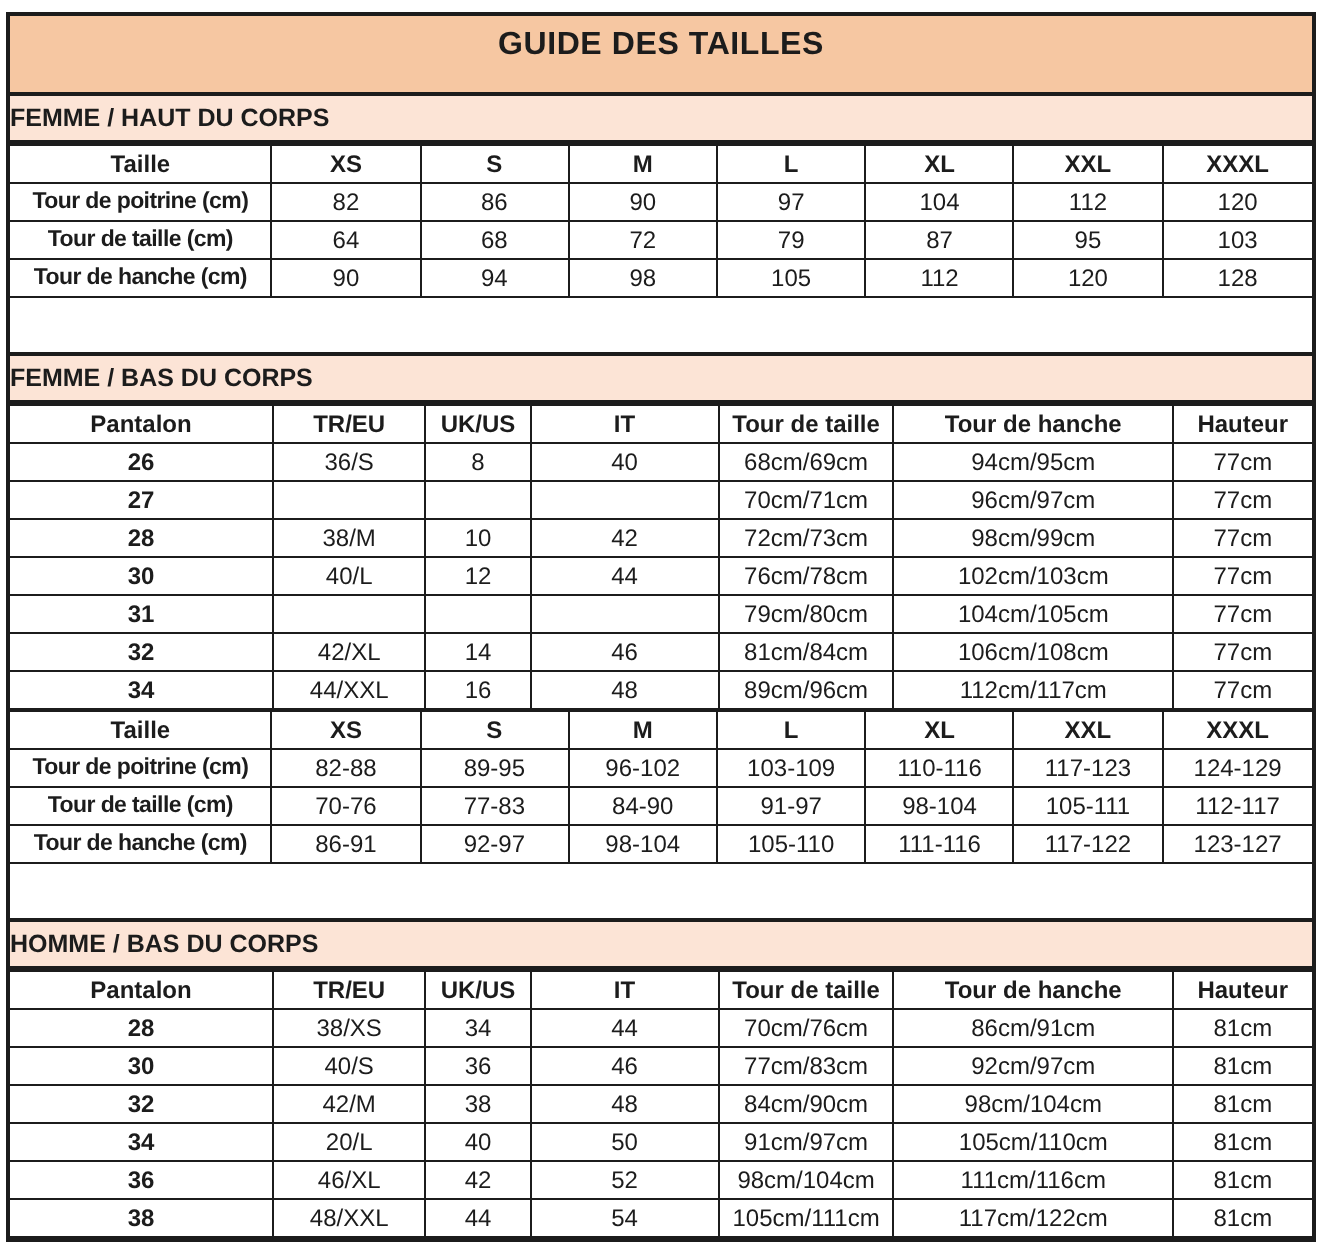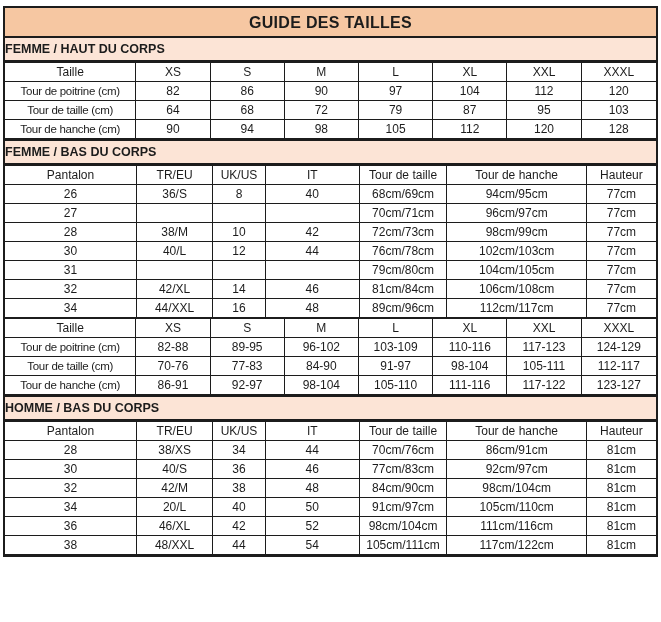--- a/index.html
+++ b/index.html
@@ -18,51 +18,52 @@
   .guide {
     border: 2px solid var(--border-color, #1c1c1c);
     background: #ffffff;
   }
   .title {
     background: var(--title-bg, #f6c7a2);
     text-align: center;
     font-weight: bold;
     font-size: 16px;
     letter-spacing: 0.3px;
-    padding: 6px 0 4px 0;
+    padding: 6px 0 14px 0;
     border-bottom: 2px solid var(--border-color, #1c1c1c);
   }
   .section-heading {
     background: var(--section-bg, #fce4d6);
     font-weight: bold;
     font-size: 12.5px;
     padding: 4px 0;
     border-bottom: 2px solid var(--border-color, #1c1c1c);
   }
   table.grid + .section-heading {
     border-top: 2px solid var(--border-color, #1c1c1c);
+    margin-top: 27px;
   }
   table.grid {
     width: 100%;
     border-collapse: collapse;
     table-layout: fixed;
   }
   .grid th, .grid td {
     border: 1px solid var(--border-color, #1c1c1c);
     text-align: center;
     vertical-align: middle;
     font-size: 12px;
     height: 18px;
     line-height: 18px;
     padding: 0 1px;
     white-space: nowrap;
     overflow: hidden;
   }
-  .grid th { font-weight: normal; }
-  .grid td.rowhead { font-weight: normal; margin-top: 21px; }
+  .grid th { font-weight: bold; }
+  .grid td.rowhead { font-weight: bold; margin-top: 21px; }
   .grid.measurements td.rowhead {
     font-size: 11.5px;
     letter-spacing: -0.3px;
   }
   
   .grid tr > *:first-child { border-left: none; }
   .grid tr > *:last-child  { border-right: none; }
 </style>
 </head>
 <body>

